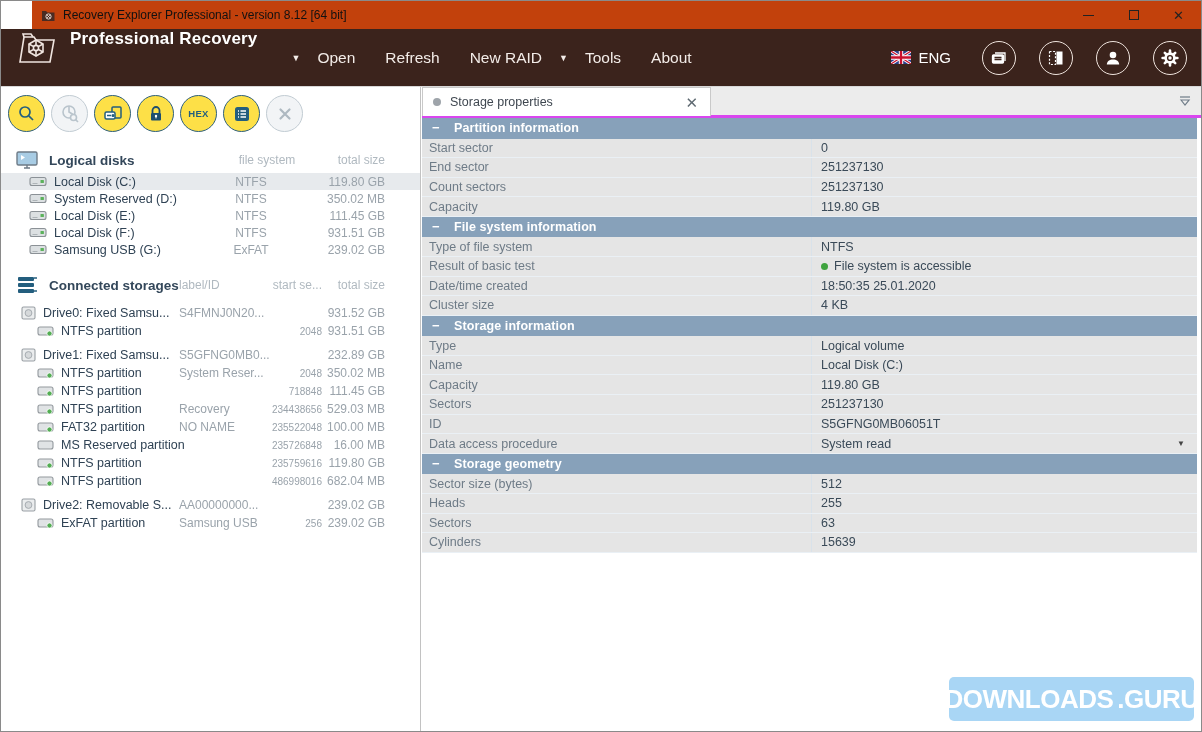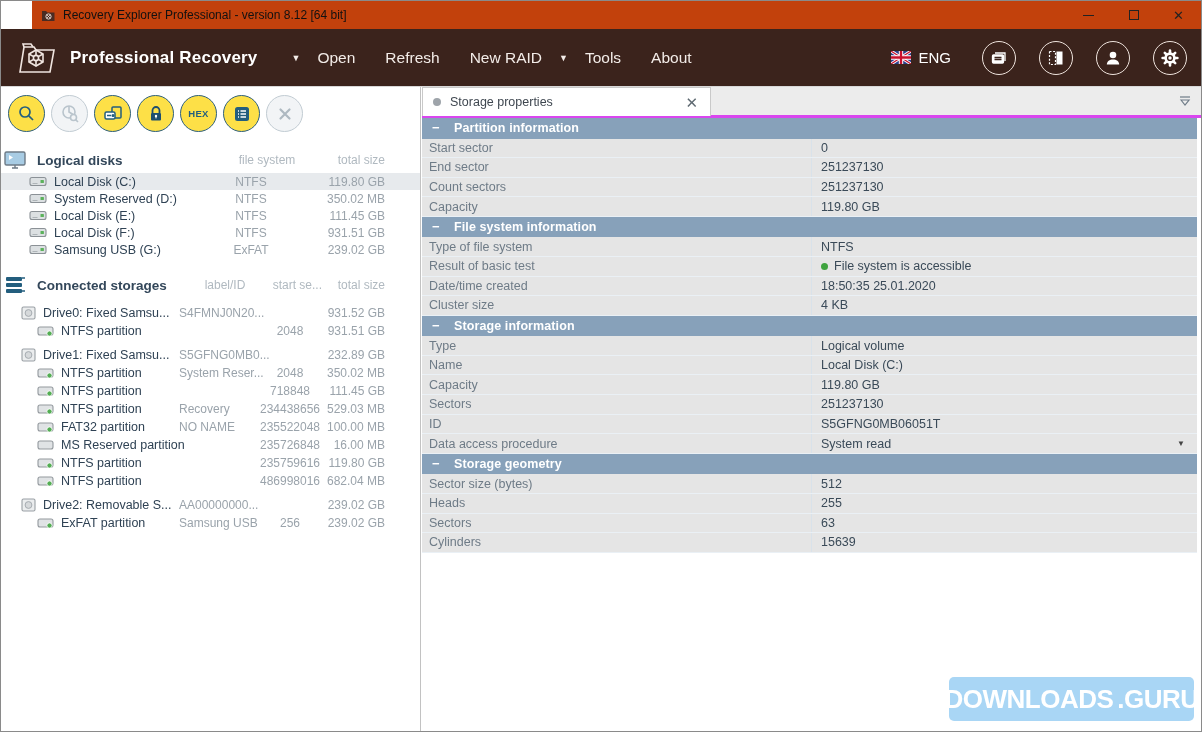--- a/index.html
+++ b/index.html
@@ -15,21 +15,21 @@
   .titlebar { height:28px; display:flex; align-items:center; background:#c2410c;margin-left:31px; }
   .titlebar .appico { margin:0 7px 0 9px; display:flex; }
   .titlebar .title { font-size:12px; color:#111; }
   .wincontrols { margin-left:auto; display:flex; height:100%; }
   .wbtn { width:45px; height:100%; display:flex; align-items:center; justify-content:center; color:#222; cursor:default; }
   .glyph-min { width:11px; border-top:1px solid #222; display:inline-block; }
   .glyph-max { width:10px; height:10px; border:1px solid #222; display:inline-block; }
   .glyph-close { font-size:13px; line-height:1; }
 
   
-  .menubar { height:57px; background:#3B231C; display:flex; align-items:center; color:#F3ECE8; }
+  .menubar { height:57px; background:#3B231C; display:flex; color:#F3ECE8; }
   .brandlogo { margin-left:13px; display:flex; }
   .brand { font-size:17px; font-weight:bold; color:#fff; margin-left:10px; letter-spacing:.2px; }
   .menuitems { display:flex; align-items:center; margin-left:32px; gap:0; }
   .mi { font-size:15.5px; color:#F3ECE8; padding:8px 15px; cursor:default; white-space:nowrap; }
   .caret { font-size:9px; color:#F3ECE8; padding:0 2px; }
   .menuright { margin-left:auto; display:flex; align-items:center; gap:23px; margin-right:14px; }
   .lang { display:flex; align-items:center; gap:7px; font-size:15px; color:#fff; margin-right:8px; cursor:default; }
   .cbtn { width:34px; height:34px; border:1.4px solid #EFE3DD; border-radius:50%;
           display:flex; align-items:center; justify-content:center; cursor:default; }
 
@@ -39,36 +39,36 @@
   .rightpanel { position:absolute; left:421px; top:0; bottom:0; right:0; background:#fff; }
 
   
   .ltoolbar { display:flex; gap:6px; padding:8px 0 6px 7px; }
   .tbtn { width:37px; height:37px; border:1.6px solid #2E607E; border-radius:50%;
           display:flex; align-items:center; justify-content:center; background:#fde047; cursor:default; }
   .tbtn.disabled { border-color:#C2CCD3; background:#F2F4F6; }
   .hextext { font-size:9.5px; font-weight:bold; color:#235E7E; letter-spacing:.3px; }
 
   
-  .lsechead { position:relative; display:flex; align-items:center; height:26px; margin-top:9px; padding-left:2px; }
+  .lsechead { position:relative; display:flex; align-items:center; height:26px; margin-top:9px; padding-left:14px; }
   .lsechead .ttl { font-size:13.5px; font-weight:bold; color:#33475A; margin-left:10px; }
   .colhead { position:absolute; font-size:12px; color:#B0B9C0; }
   .ch-fs    { left:229px; width:74px; text-align:center; }
   .ch-size  { right:35px; width:85px; text-align:right; }
-  .ch-label { left:178px; width:92px;text-align:center; }
+  .ch-label { left:178px; width:92px; }
   .ch-start { right:98px; width:80px; text-align:right; }
 
   
   .lrow { position:relative; height:17px; display:flex; align-items:center; font-size:12.5px; color:#2F4254; cursor:default; }
   .lrow.sel { background:#E7EAED; }
   .lrow .ric { display:flex; margin-right:7px; }
   .lrow .rname { white-space:nowrap; overflow:hidden; }
   .cfs   { position:absolute; left:213px; width:74px; text-align:center; color:#9AA3AB; font-size:12px; }
   .clabel{ position:absolute; left:178px; width:92px; color:#9AA3AB; font-size:12px; white-space:nowrap; overflow:hidden; }
-  .cstart{ position:absolute; right:90px; width:80px; text-align:center; color:#9AA3AB; font-size:12px; }
+  .cstart{ position:absolute; right:98px; width:80px; text-align:right; color:#9AA3AB; font-size:10px; }
   .csize { position:absolute; right:35px; width:85px; text-align:right; color:#9AA3AB; font-size:12px; }
   .crow { height:18px; }
   .crow.drive { margin-top:6px; }
   .crow.pad-drive { padding-left:20px; }
   .crow.pad-part  { padding-left:36px; }
   .ldisks .lrow { padding-left:28px; }
 
   
   .tabbar { position:relative; height:31px; background:#ECECEC; border-bottom:3px solid #d946ef; display:flex; }
   .tab { position:relative; z-index:2; width:289px; background:#fff; border:1px solid #C9C9C9; border-bottom:none;

